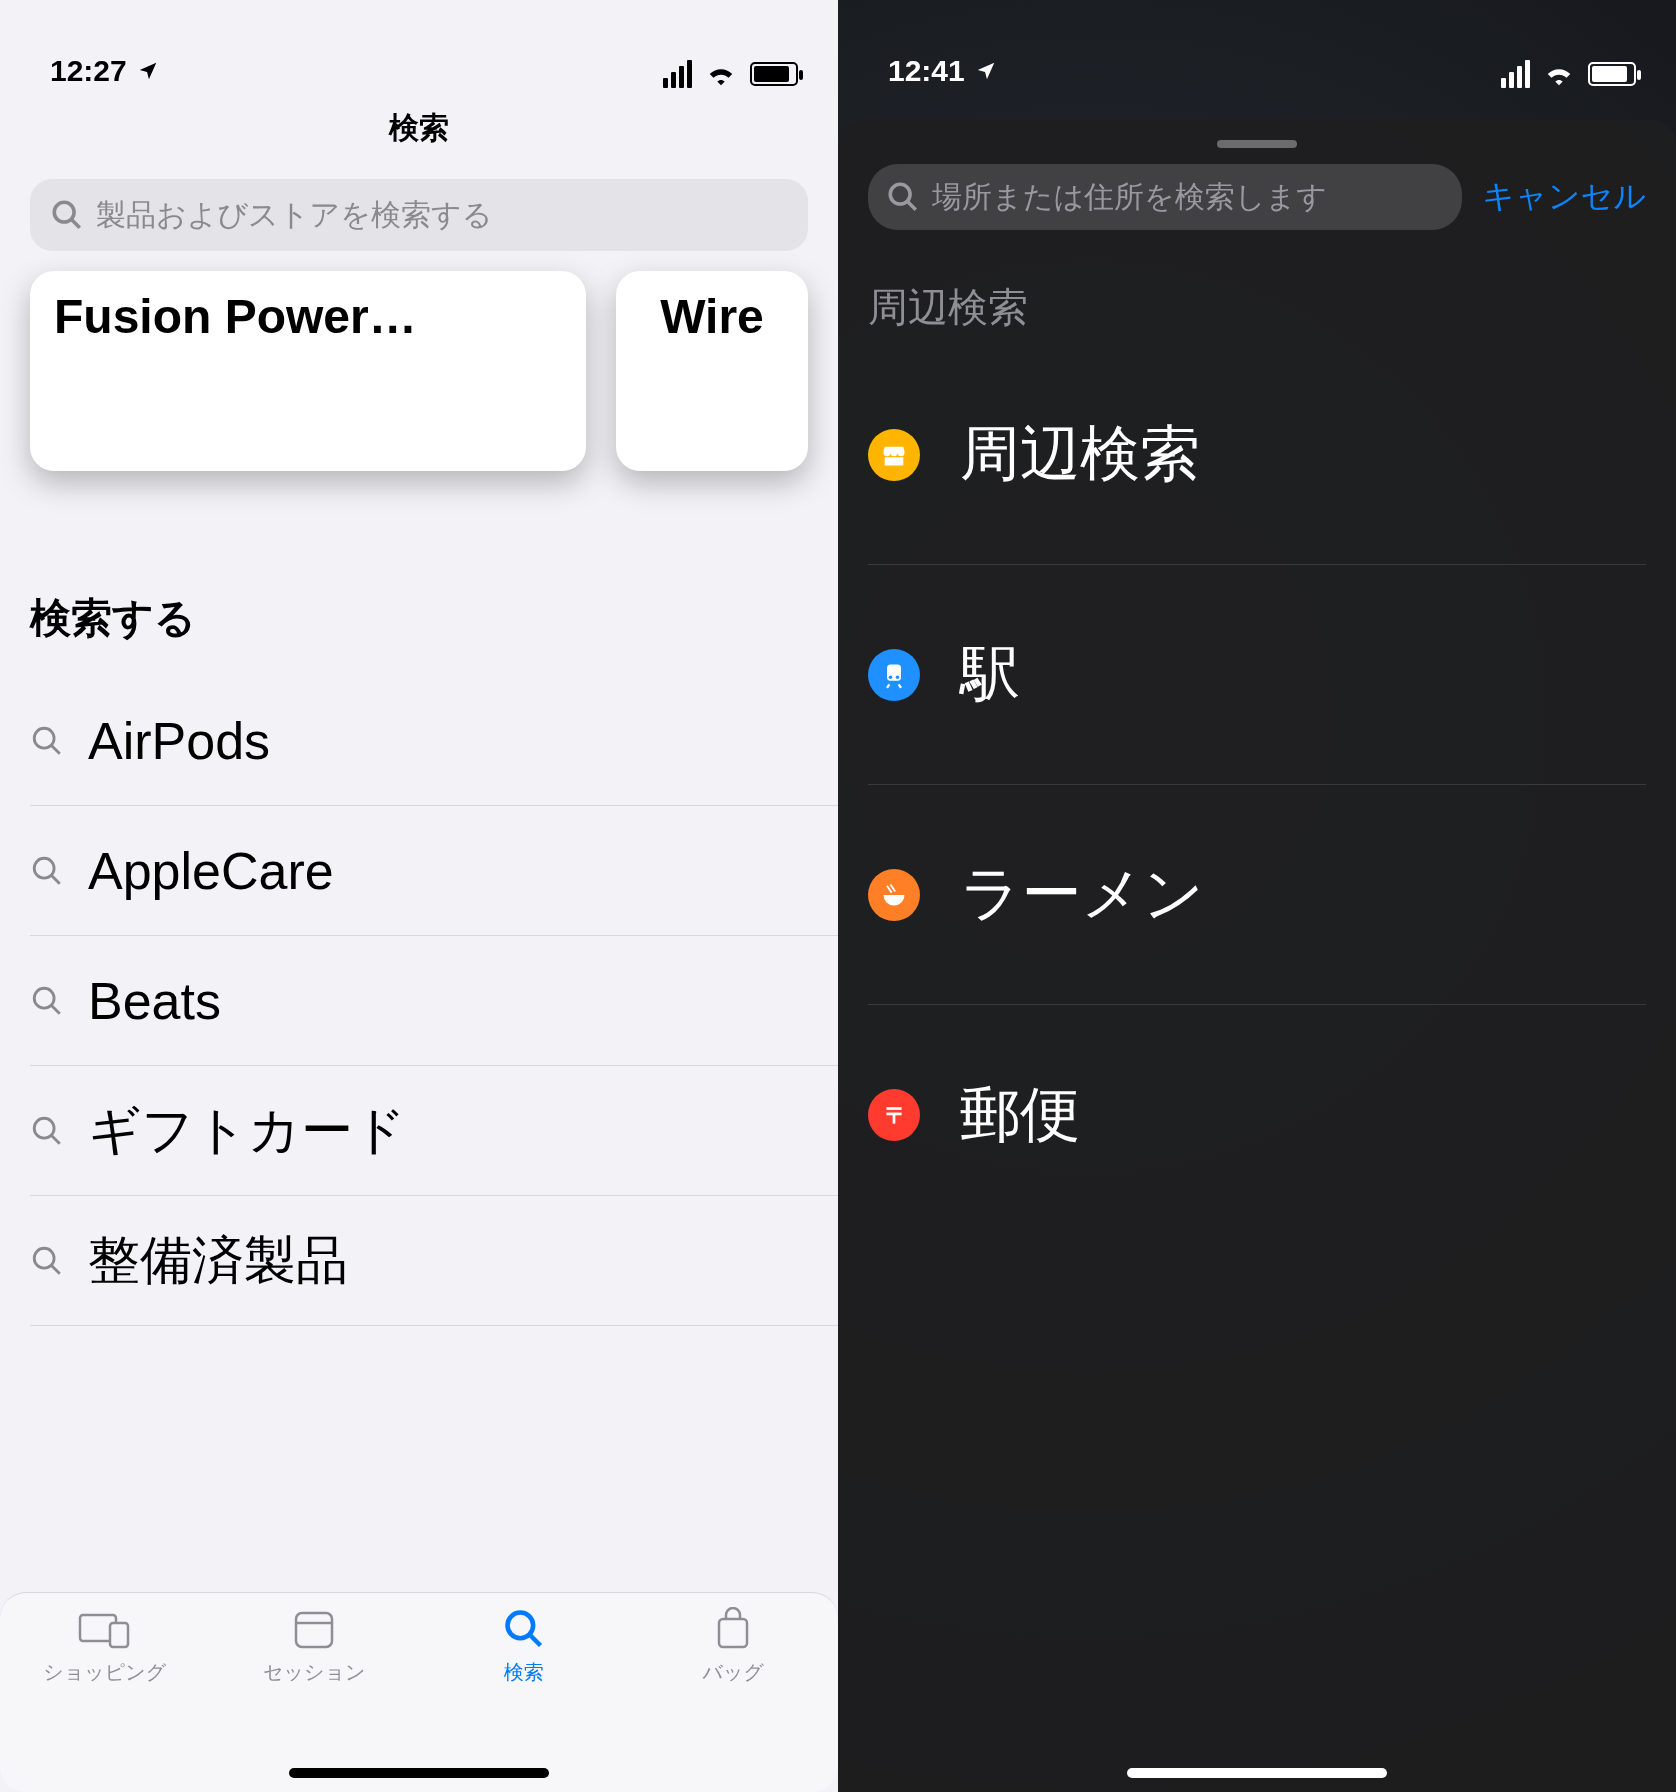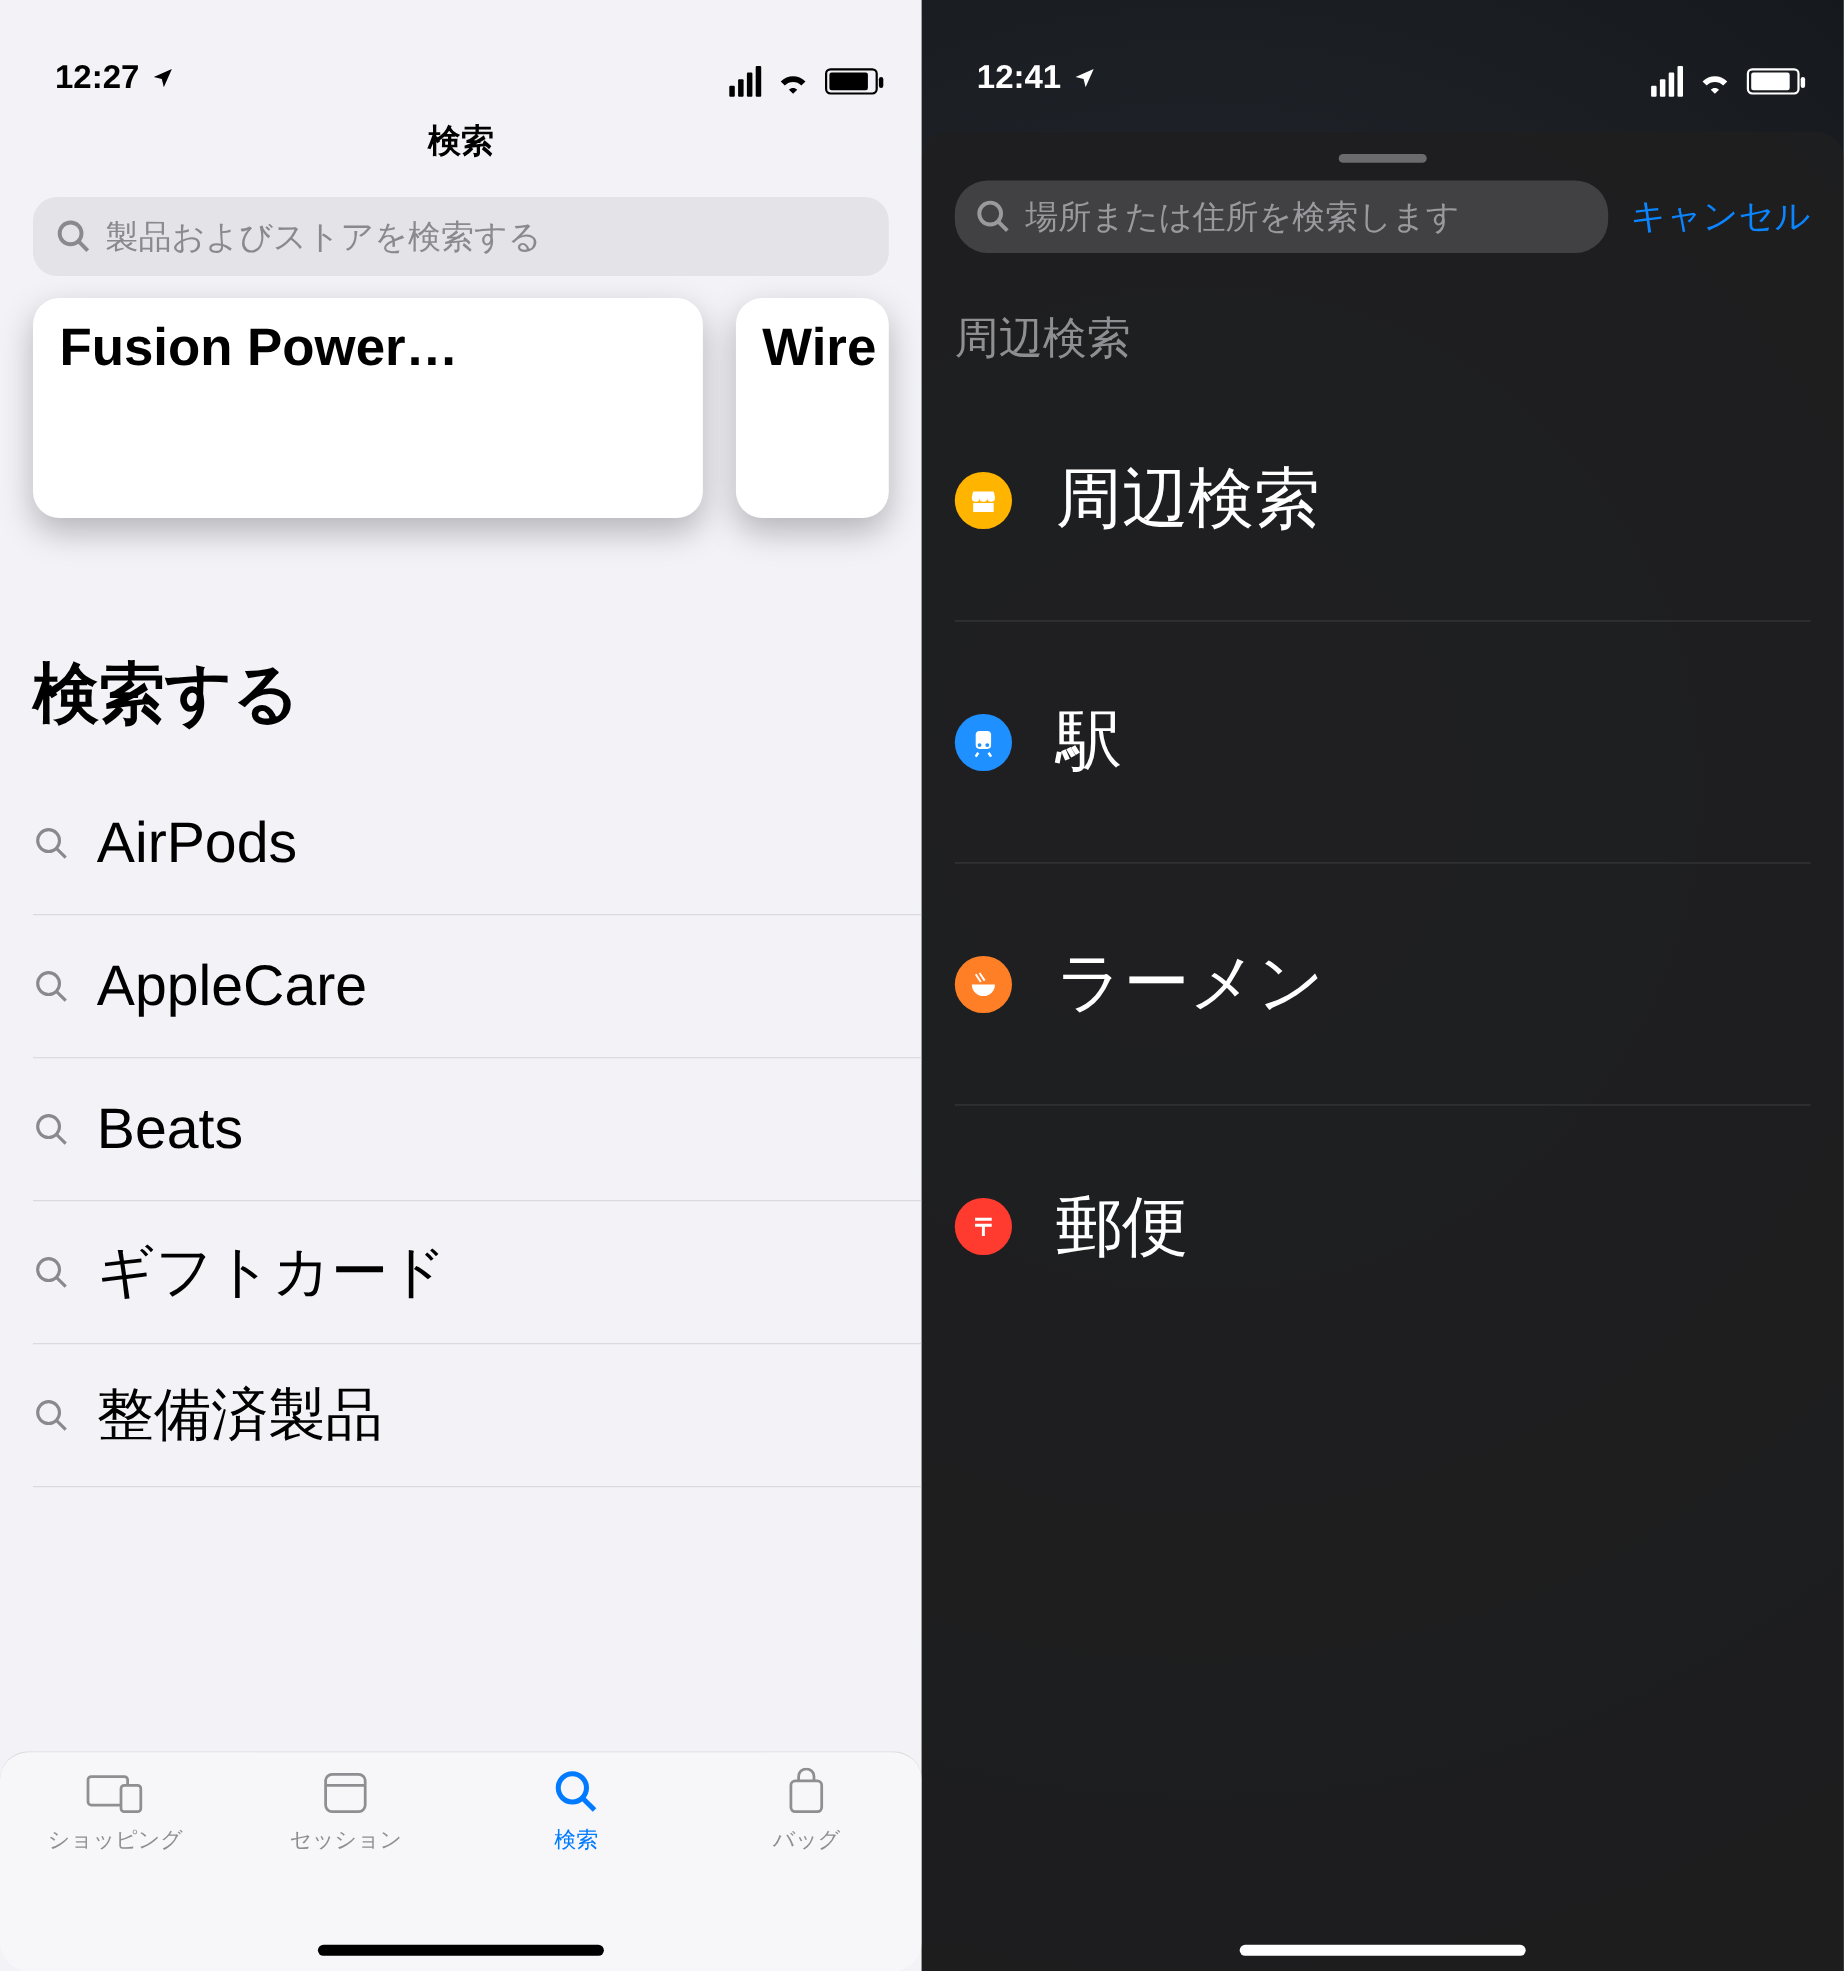--- a/index.html
+++ b/index.html
@@ -60,23 +60,23 @@
     border-radius: 24px;
     box-shadow: 0 12px 30px rgba(0,0,0,0.25);
     height: 200px;
     padding: 18px 24px;
     font-size: 48px;
     font-weight: 700;
     white-space: nowrap;
     overflow: hidden;
   }
   .card:first-child { flex: 1; }
-  .card:last-child { width: 139px; }
+  .card:last-child { width: 192px; text-align: center; }
   .section-title {
-    font-size: 60px;
+    font-size: 41px;
     font-weight: 800;
     padding: 80px 30px 30px;
   }
   .search-list { padding: 0 0 0 30px; }
   .search-item {
     display: flex;
     align-items: center;
     gap: 24px;
     height: 130px;
     border-bottom: 1px solid #d8d8dc;

